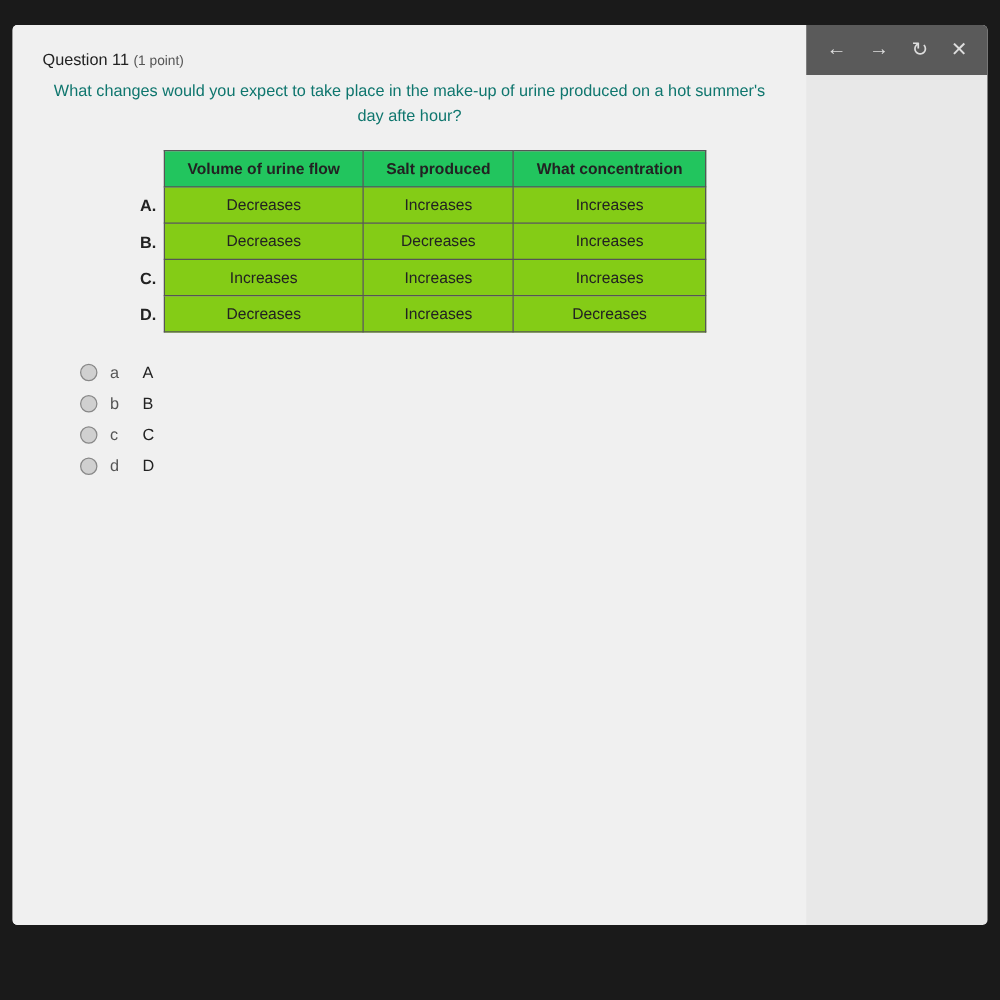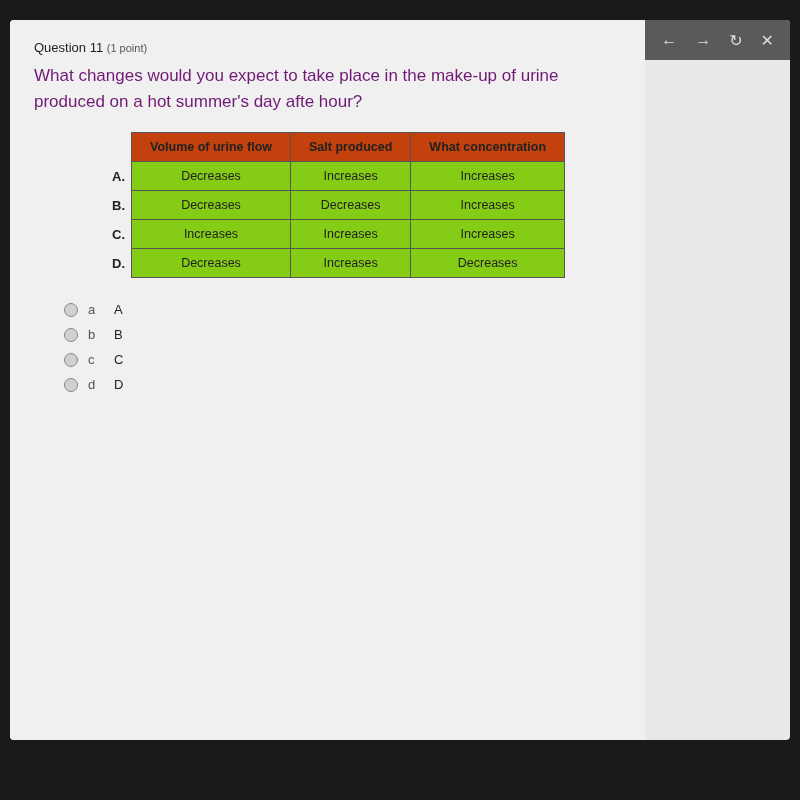--- a/index.html
+++ b/index.html
@@ -38,24 +38,25 @@
       color: #222;
       margin-bottom: 8px;
     }
 
     .question-header .points {
       font-size: 11px;
       color: #555;
     }
 
     .question-text {
-      font-size: 17px;
-      color: #701a75;
+      font-size: 13px;
+      color: #0f766e;
       margin-bottom: 18px;
       line-height: 1.5;
+      text-align: center;
     }
 
     .table-container {
       margin-left: 60px;
       margin-bottom: 24px;
     }
 
     table {
       border-collapse: collapse;
       font-size: 12.5px;
@@ -63,21 +64,21 @@
 
     table th, table td {
       border: 1.5px solid #555;
       padding: 7px 18px;
       text-align: center;
       color: #222;
     }
 
     table th {
       font-weight: bold;
-      background: #c2410c;
+      background: #22c55e;
     }
 
     table td {
       background: #84cc16;
     }
 
     .row-label {
       font-size: 13px;
       color: #222;
       width: 30px;

